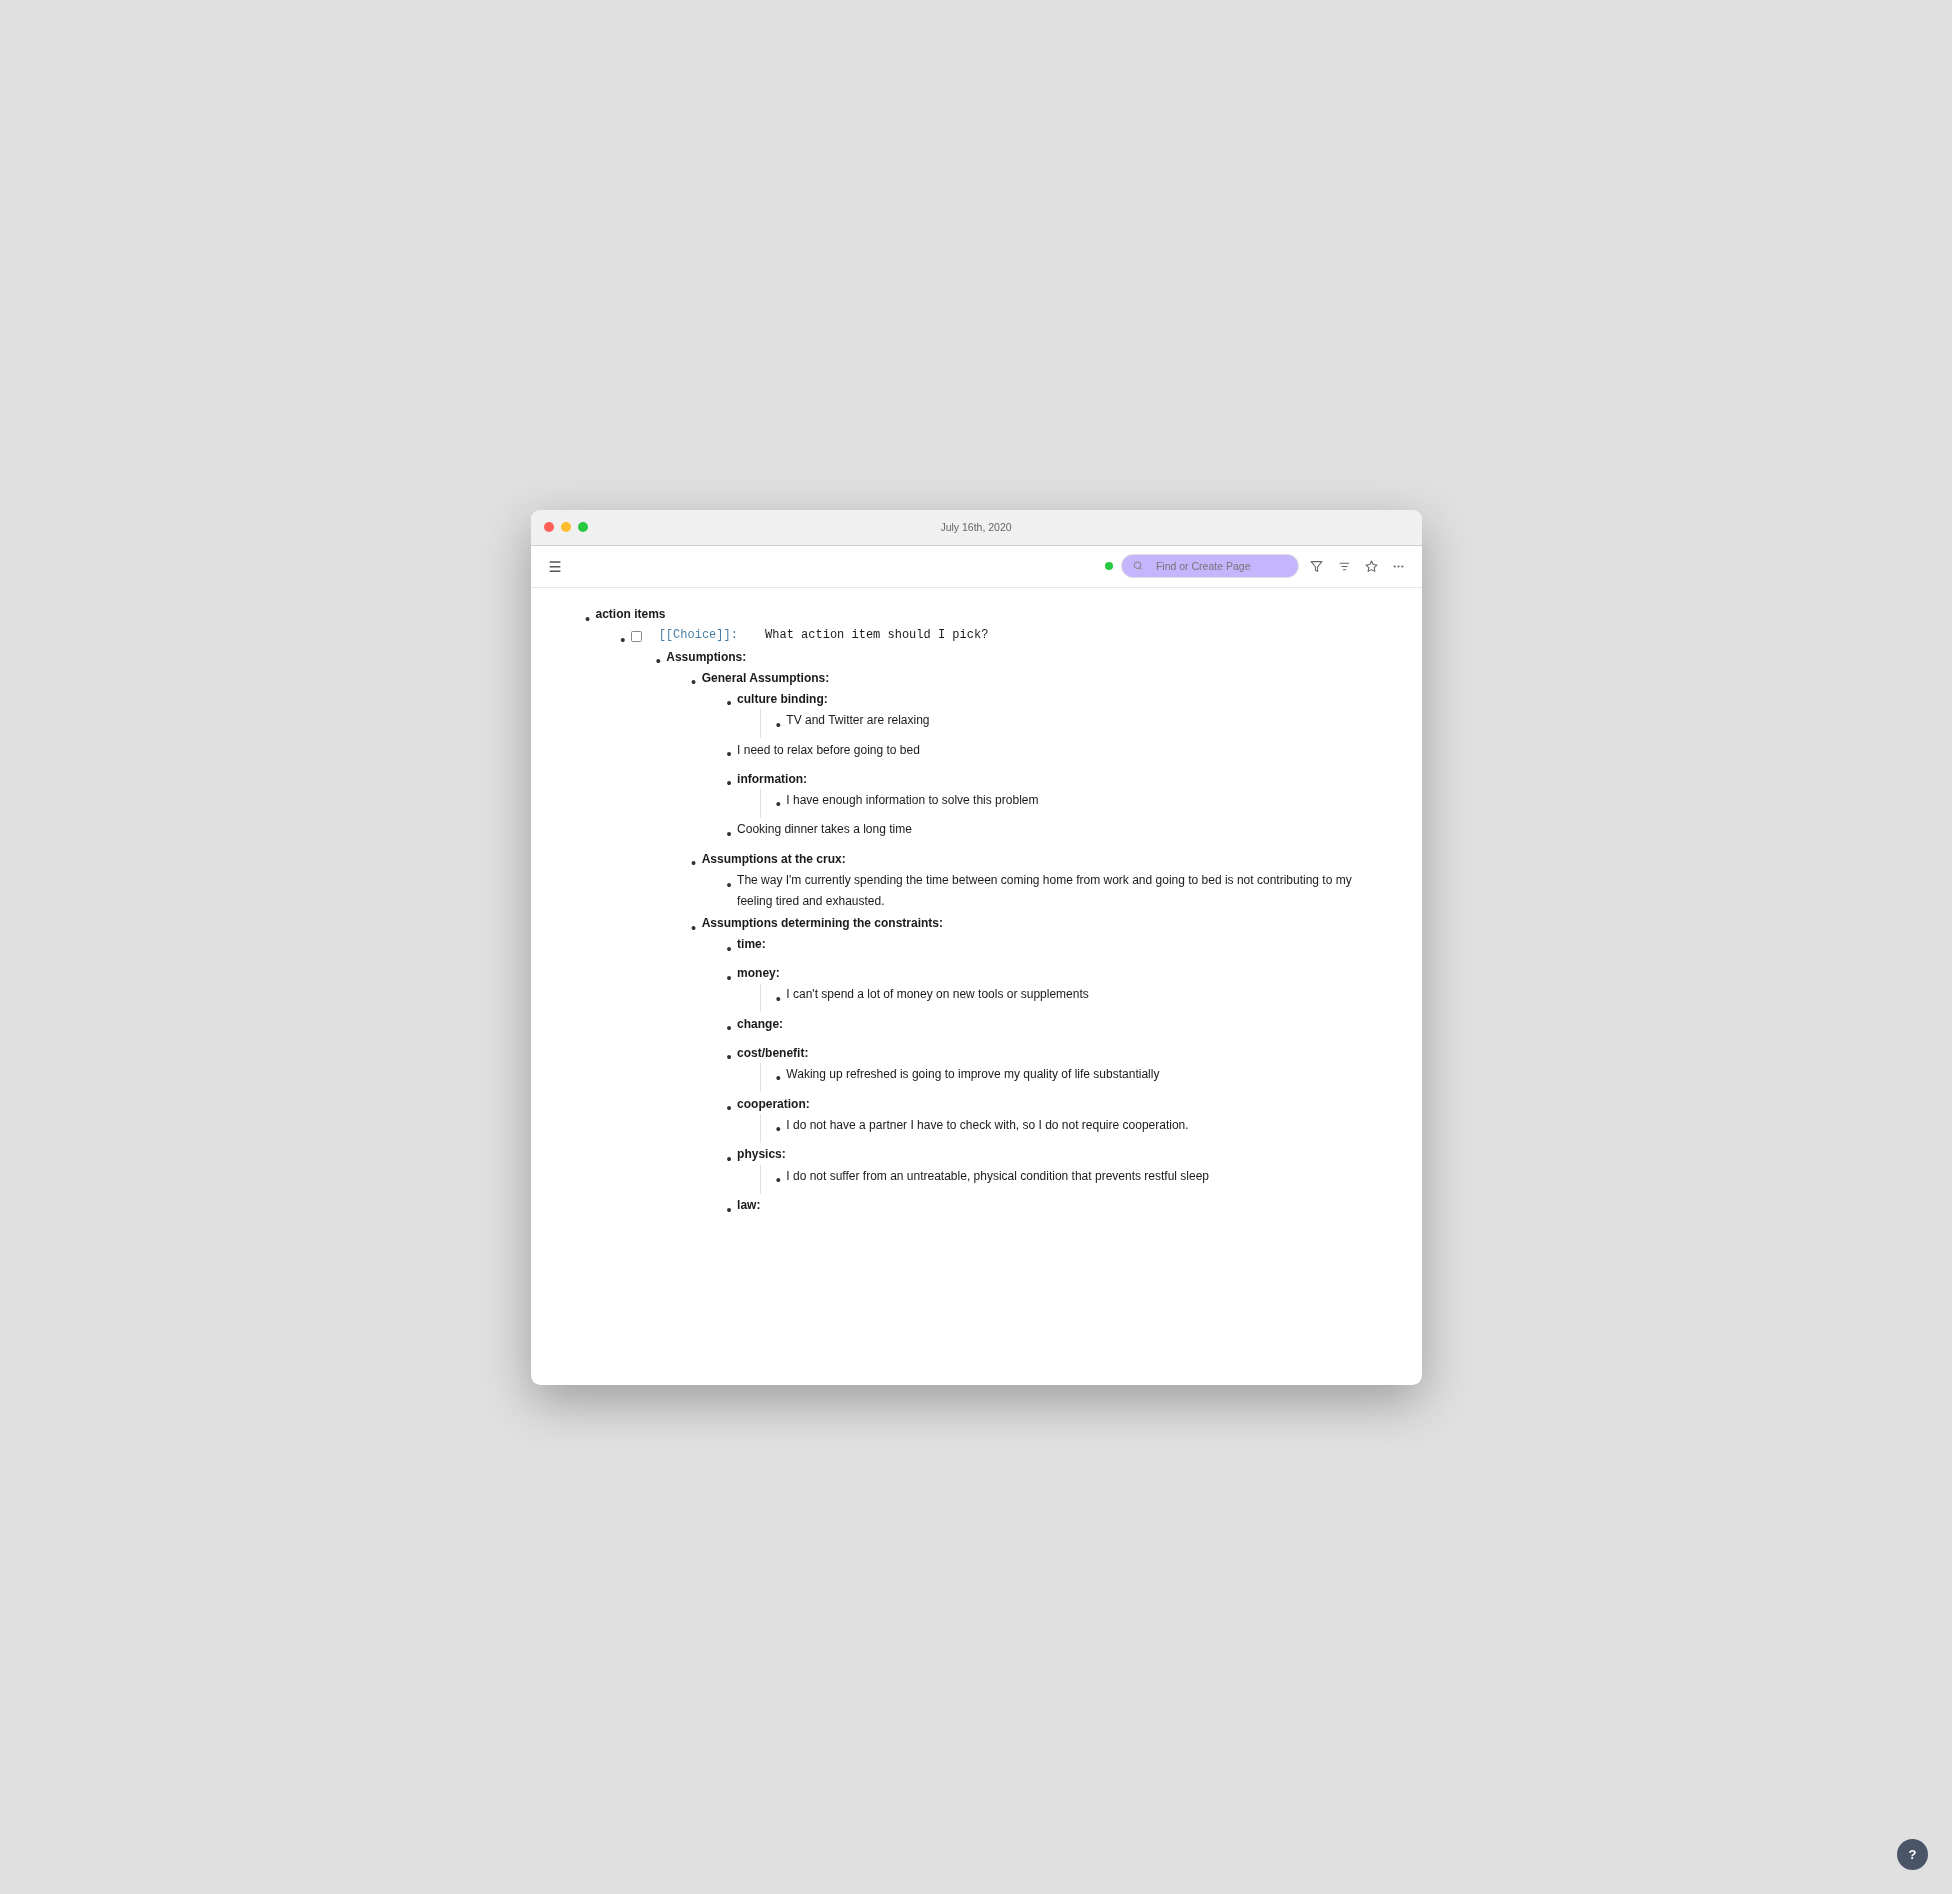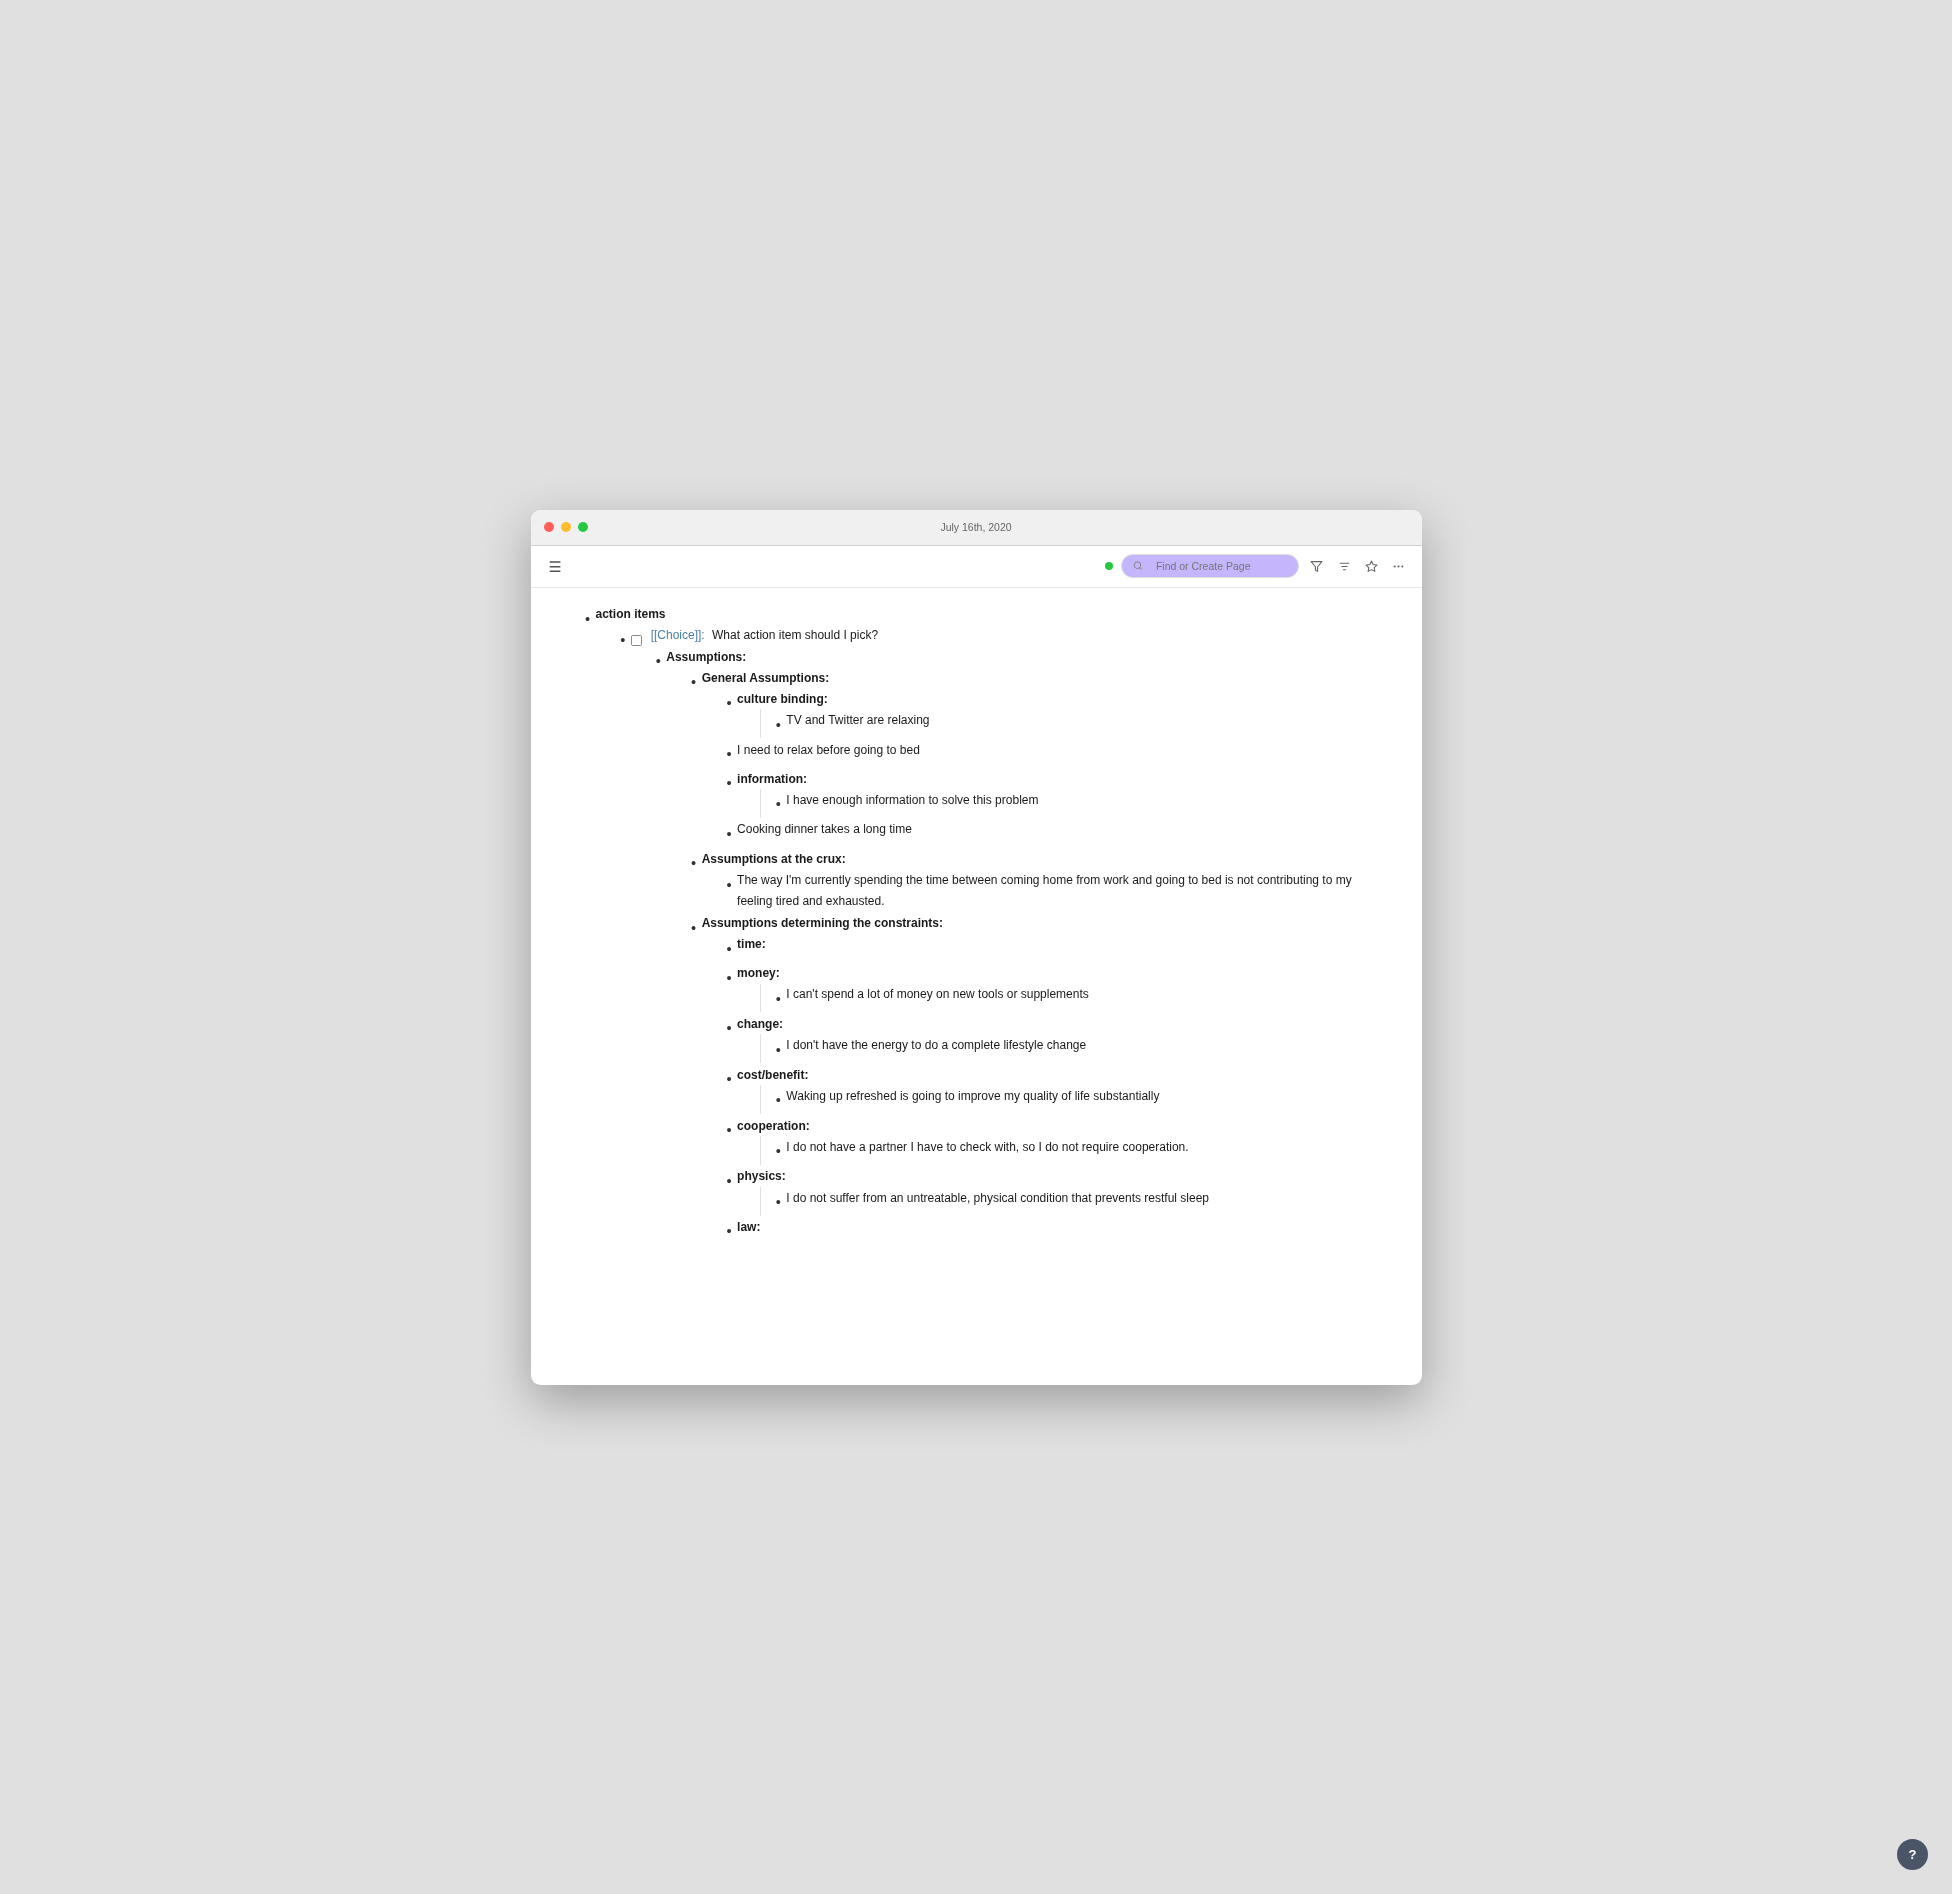--- a/index.html
+++ b/index.html
@@ -215,22 +215,23 @@
       cursor: pointer;
       font-size: 13px;
       font-weight: bold;
       display: flex;
       align-items: center;
       justify-content: center;
     }
 
     .item-row {
       display: flex;
-      align-items: flex-end;
-      gap: 2px;
+      align-items: center;
+      gap: 10px;
+      font-family: Liberation Mono, monospace;
     }
 
     .checkbox-wrapper {
       display: flex;
       align-items: center;
       margin-right: 1.6px;
       padding-top: 1.6px;
     }
   </style>
 </head>
@@ -445,30 +446,20 @@
                                               </ul>
                                             </div>
                                           </div>
                                         </li>
 
                                         <li>
                                           <div class="bullet-item">
                                             <div class="bullet-dot"></div>
                                             <div class="bullet-content">
                                               <span class="bold">change:</span>
-                                              <ul class="nested">
-                                                <li>
-                                                  <div class="left-border">
-                                                    <div class="bullet-item">
-                                                      <div class="bullet-dot"></div>
-                                                      <div class="bullet-content"><span>I don't have the energy to do a complete lifestyle change</span></div>
-                                                    </div>
-                                                  </div>
-                                                </li>
-                                              </ul>
                                             </div>
                                           </div>
                                         </li>
 
                                         <li>
                                           <div class="bullet-item">
                                             <div class="bullet-dot"></div>
                                             <div class="bullet-content">
                                               <span class="bold">cost/benefit:</span>
                                               <ul class="nested">

